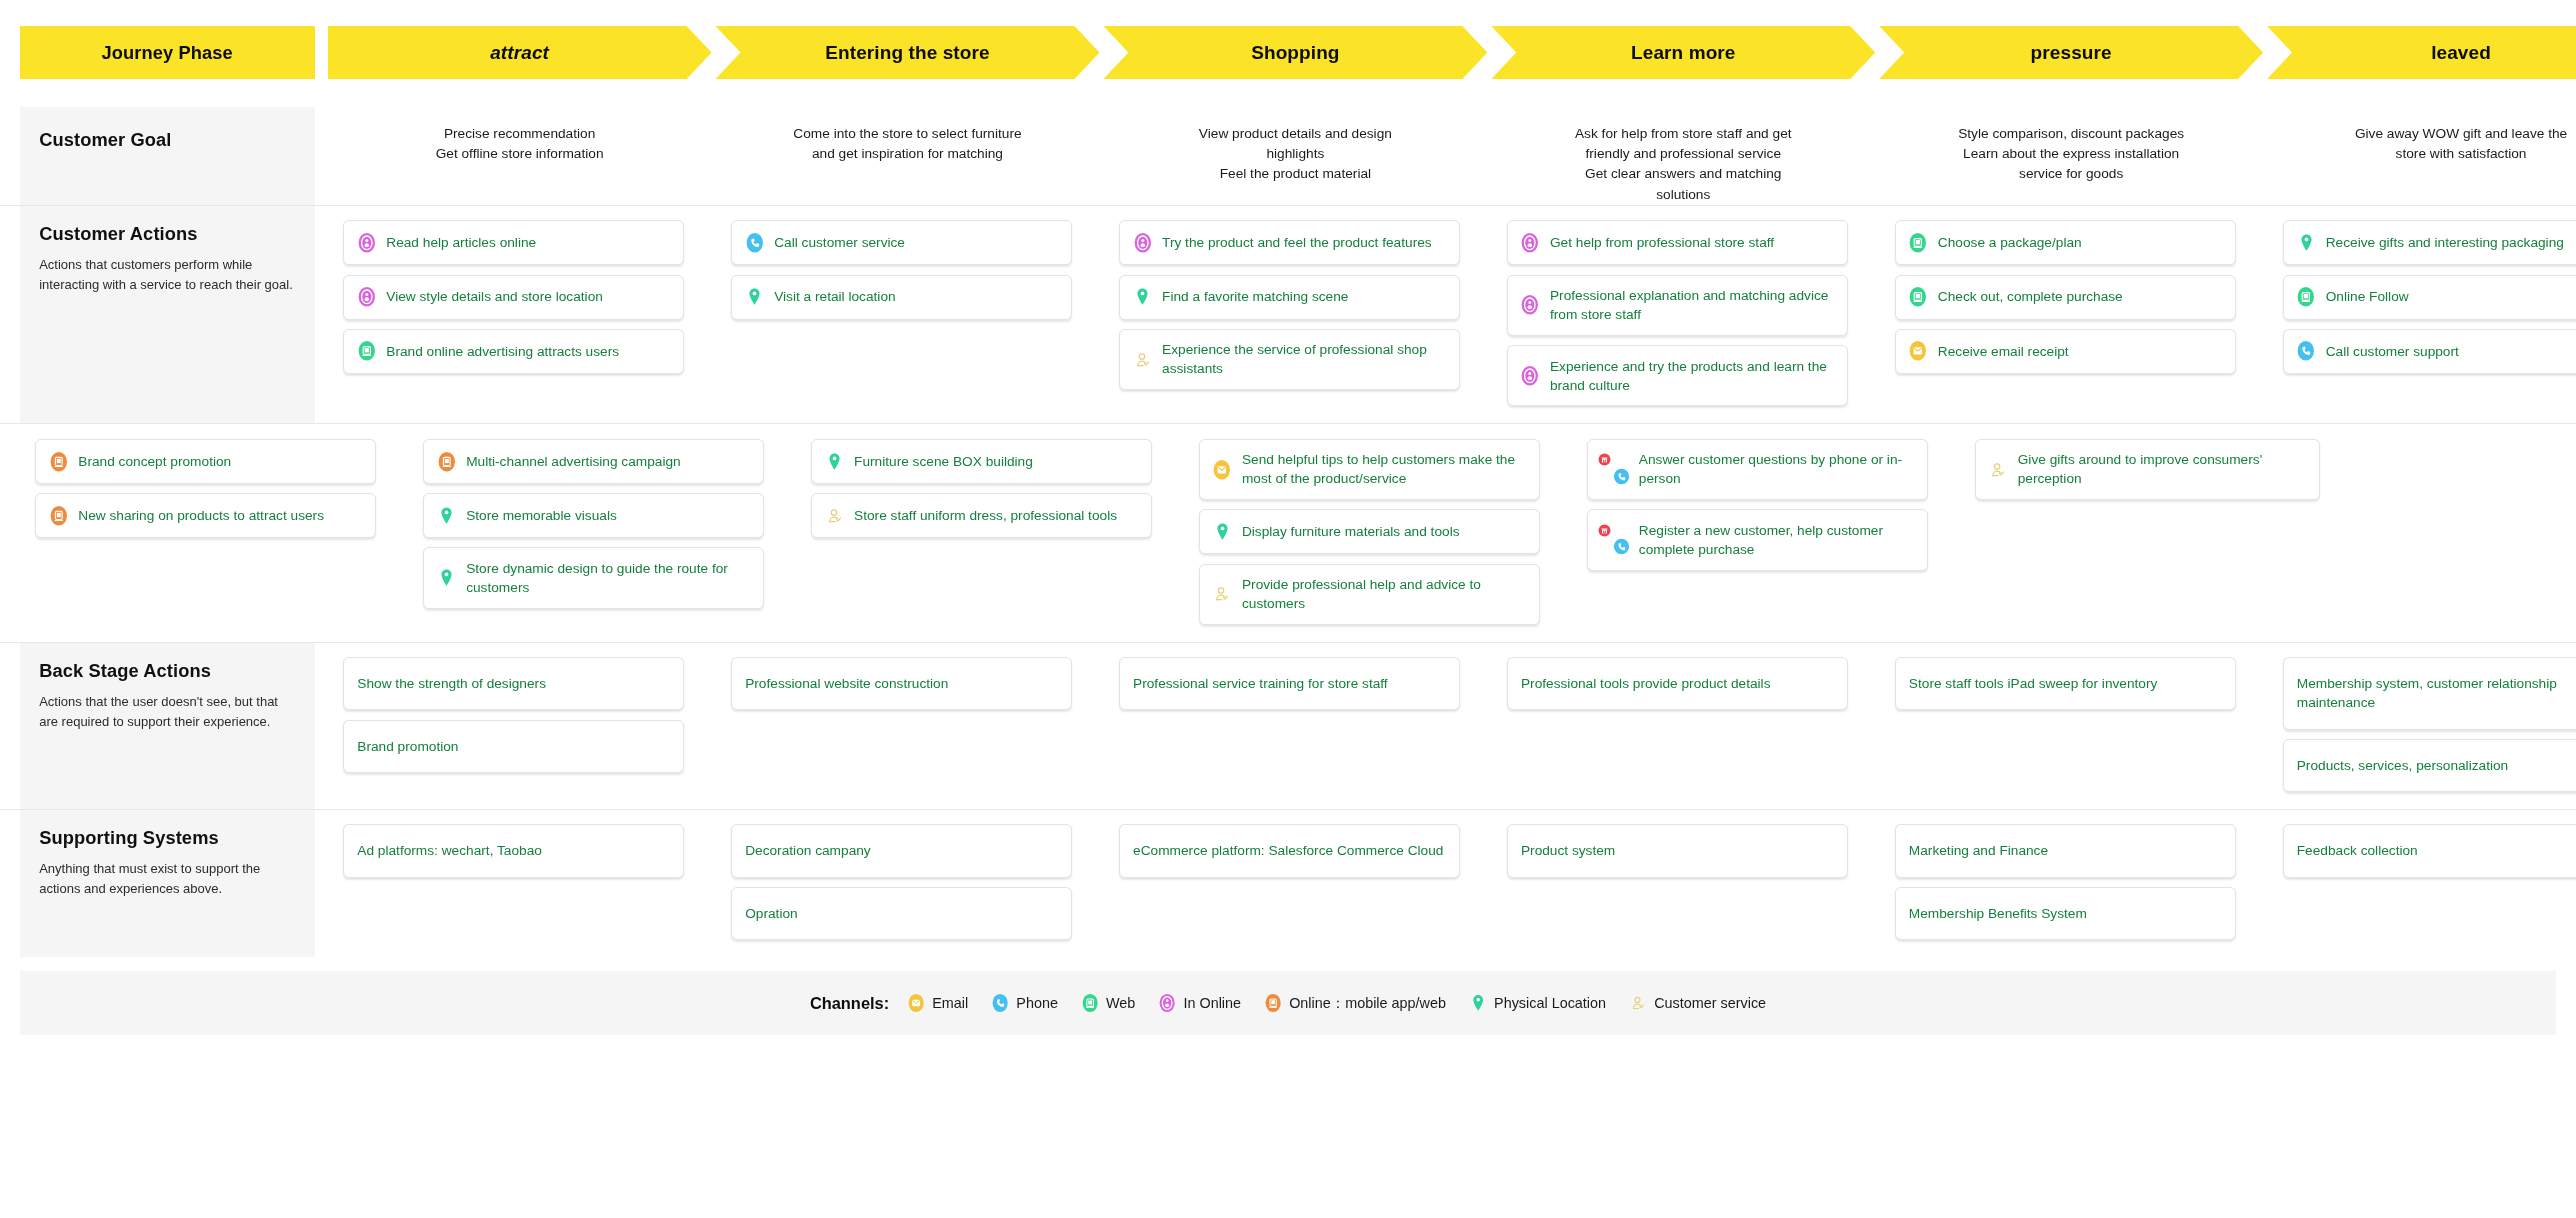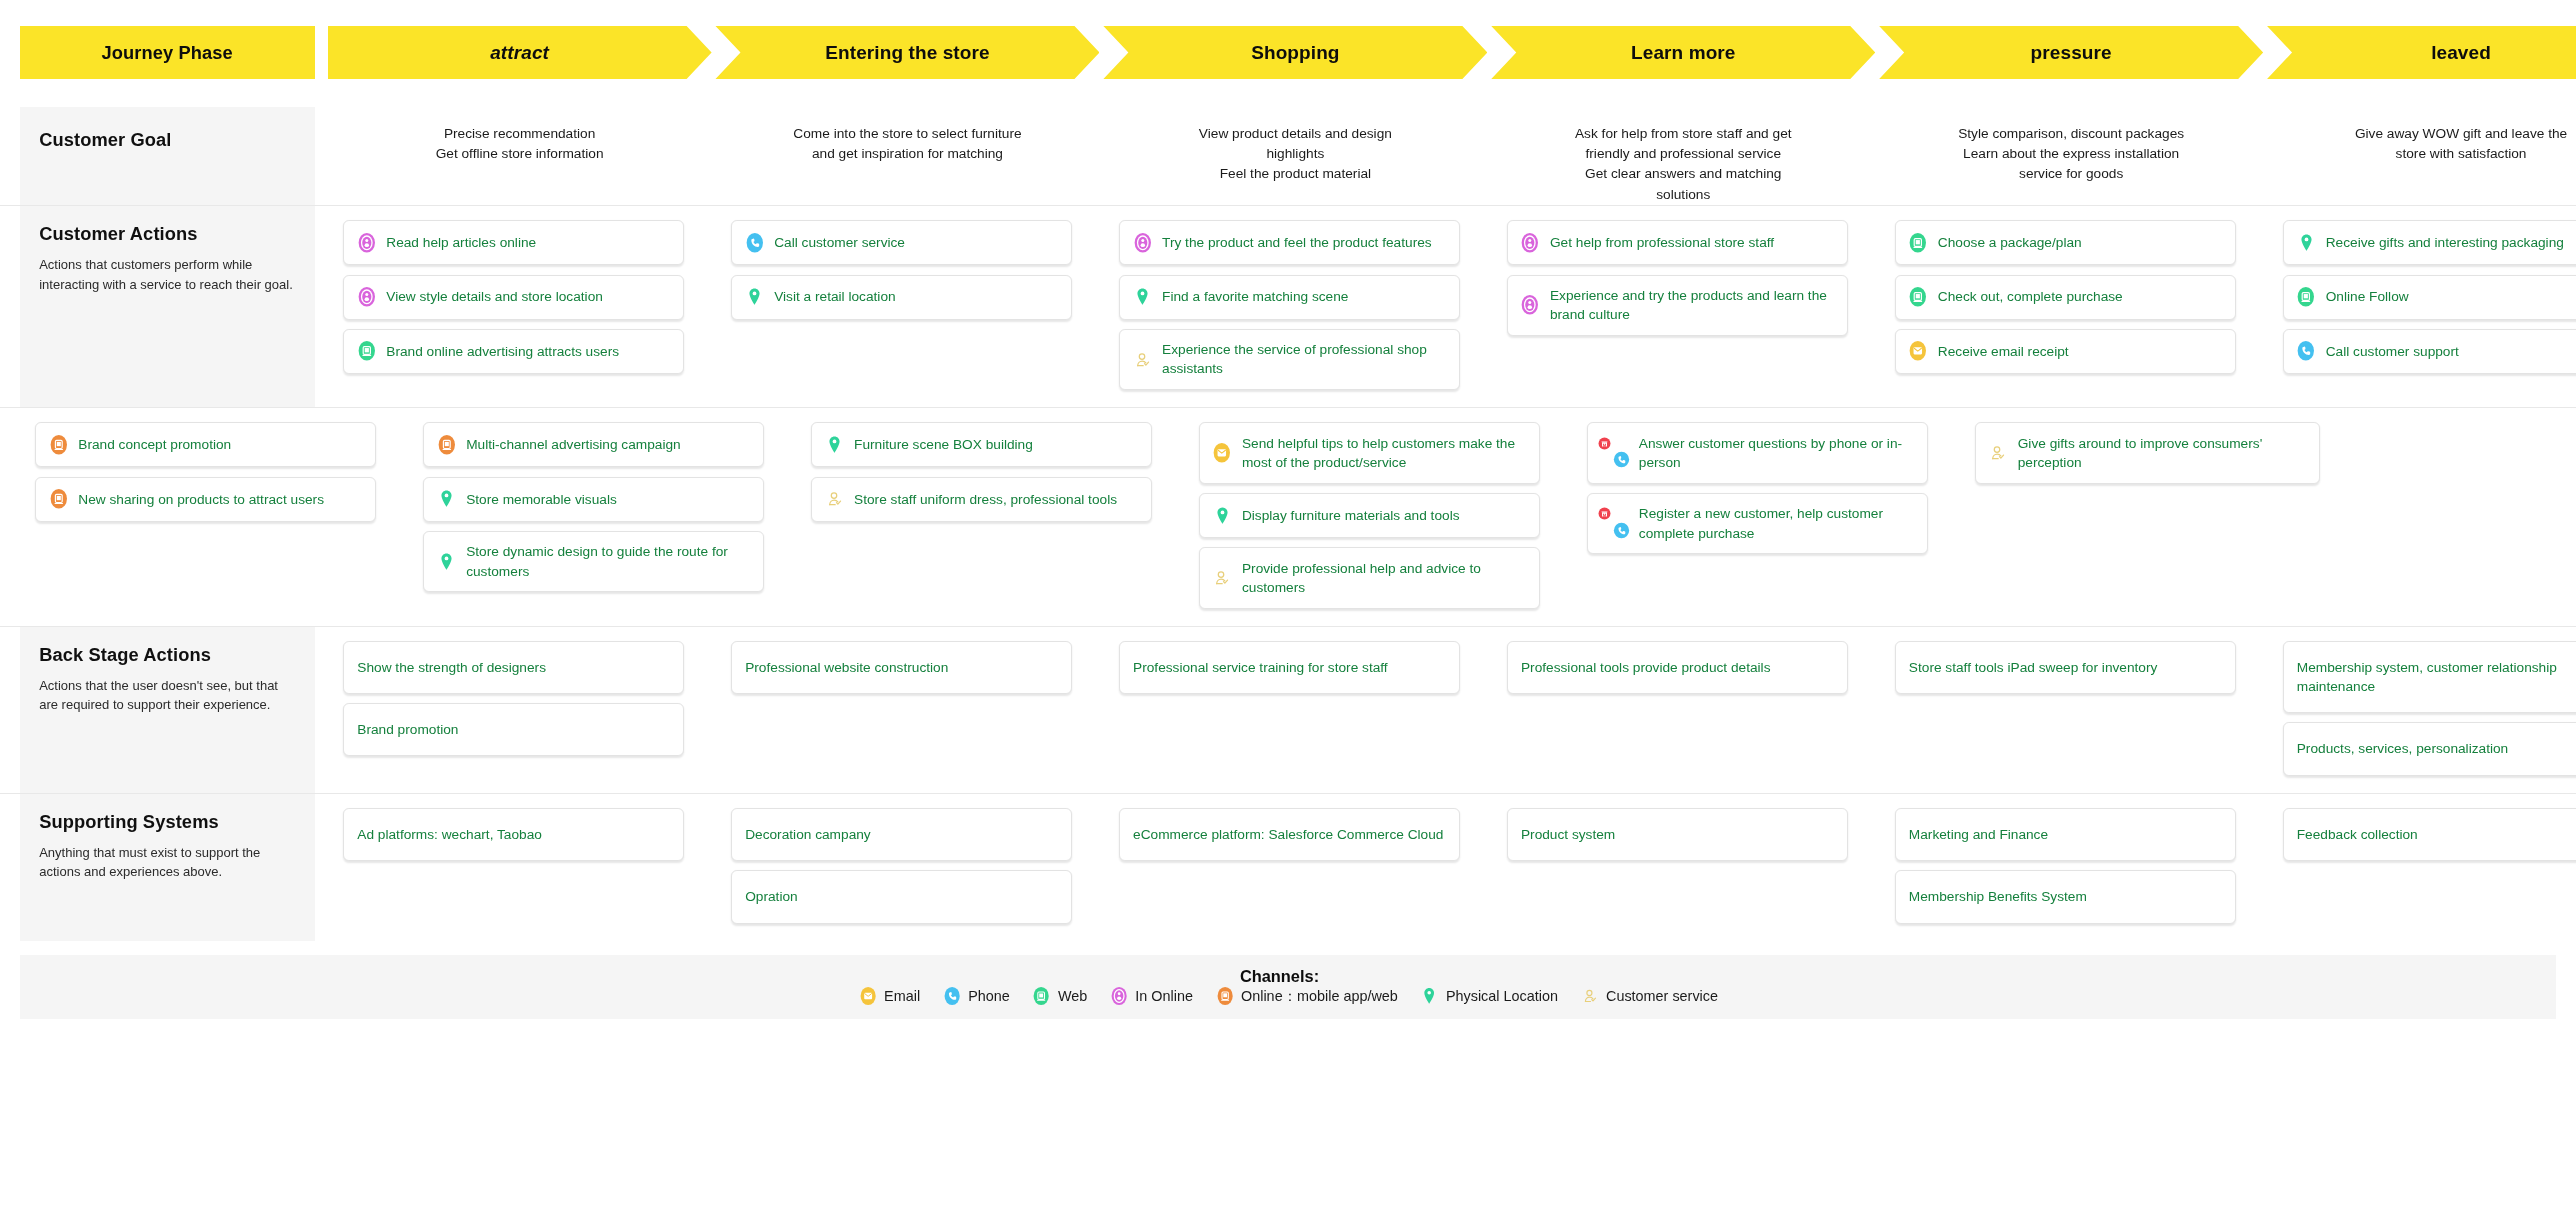--- a/index.html
+++ b/index.html
@@ -155,21 +155,21 @@
   
   .legend-band {
     margin: 14.4px 19.6px 0 19.6px;
     background: #f5f5f5;
     height: 64px;
     display: flex;
     align-items: center;
     justify-content: center;
     gap: 0;
   }
-  .legend-inner { display: flex; align-items: center; gap: 0; flex-direction: column; }
+  .legend-inner { display: flex; align-items: center; gap: 0; }
   .legend-title {
     font-size: 16.4px; font-weight: bold; color: #0d0d0d;
     margin-right: 17px;
   }
   .legend-item {
     display: flex; align-items: center; gap: 6.5px;
     margin-right: 22px;
     font-size: 14.4px; color: #1b1b1b;
   }
   .legend-item:last-child { margin-right: 0; }
@@ -379,20 +379,32 @@
                 <div class="card">
                   <span class="icon-wrap">
                     <svg width="19.6" height="21.6" viewBox="0 0 30 33">
         <ellipse cx="15" cy="16.5" rx="12.5" ry="15" fill="#D964DC"></ellipse>
         <ellipse cx="15" cy="16.5" rx="9" ry="11.4" fill="#fff"></ellipse>
         <ellipse cx="15" cy="16.5" rx="7" ry="9.4" fill="#D964DC"></ellipse>
         <circle cx="15" cy="12.8" r="2.3" fill="#fff"></circle>
         <ellipse cx="15" cy="20.1" rx="3.4" ry="2.9" fill="#fff"></ellipse>
       </svg>
                   </span>
+                  <span class="card-text">Professional explanation and matching advice from store staff</span>
+                </div>
+                <div class="card">
+                  <span class="icon-wrap">
+                    <svg width="19.6" height="21.6" viewBox="0 0 30 33">
+        <ellipse cx="15" cy="16.5" rx="12.5" ry="15" fill="#D964DC"></ellipse>
+        <ellipse cx="15" cy="16.5" rx="9" ry="11.4" fill="#fff"></ellipse>
+        <ellipse cx="15" cy="16.5" rx="7" ry="9.4" fill="#D964DC"></ellipse>
+        <circle cx="15" cy="12.8" r="2.3" fill="#fff"></circle>
+        <ellipse cx="15" cy="20.1" rx="3.4" ry="2.9" fill="#fff"></ellipse>
+      </svg>
+                  </span>
                   <span class="card-text">Experience and try the products and learn the brand culture</span>
                 </div>
               </div>
             </div>
           </div>
           <div class="col">
             <div class="col-inner">
               <div class="cardlist">
                 <div class="card">
                   <span class="icon-wrap">

